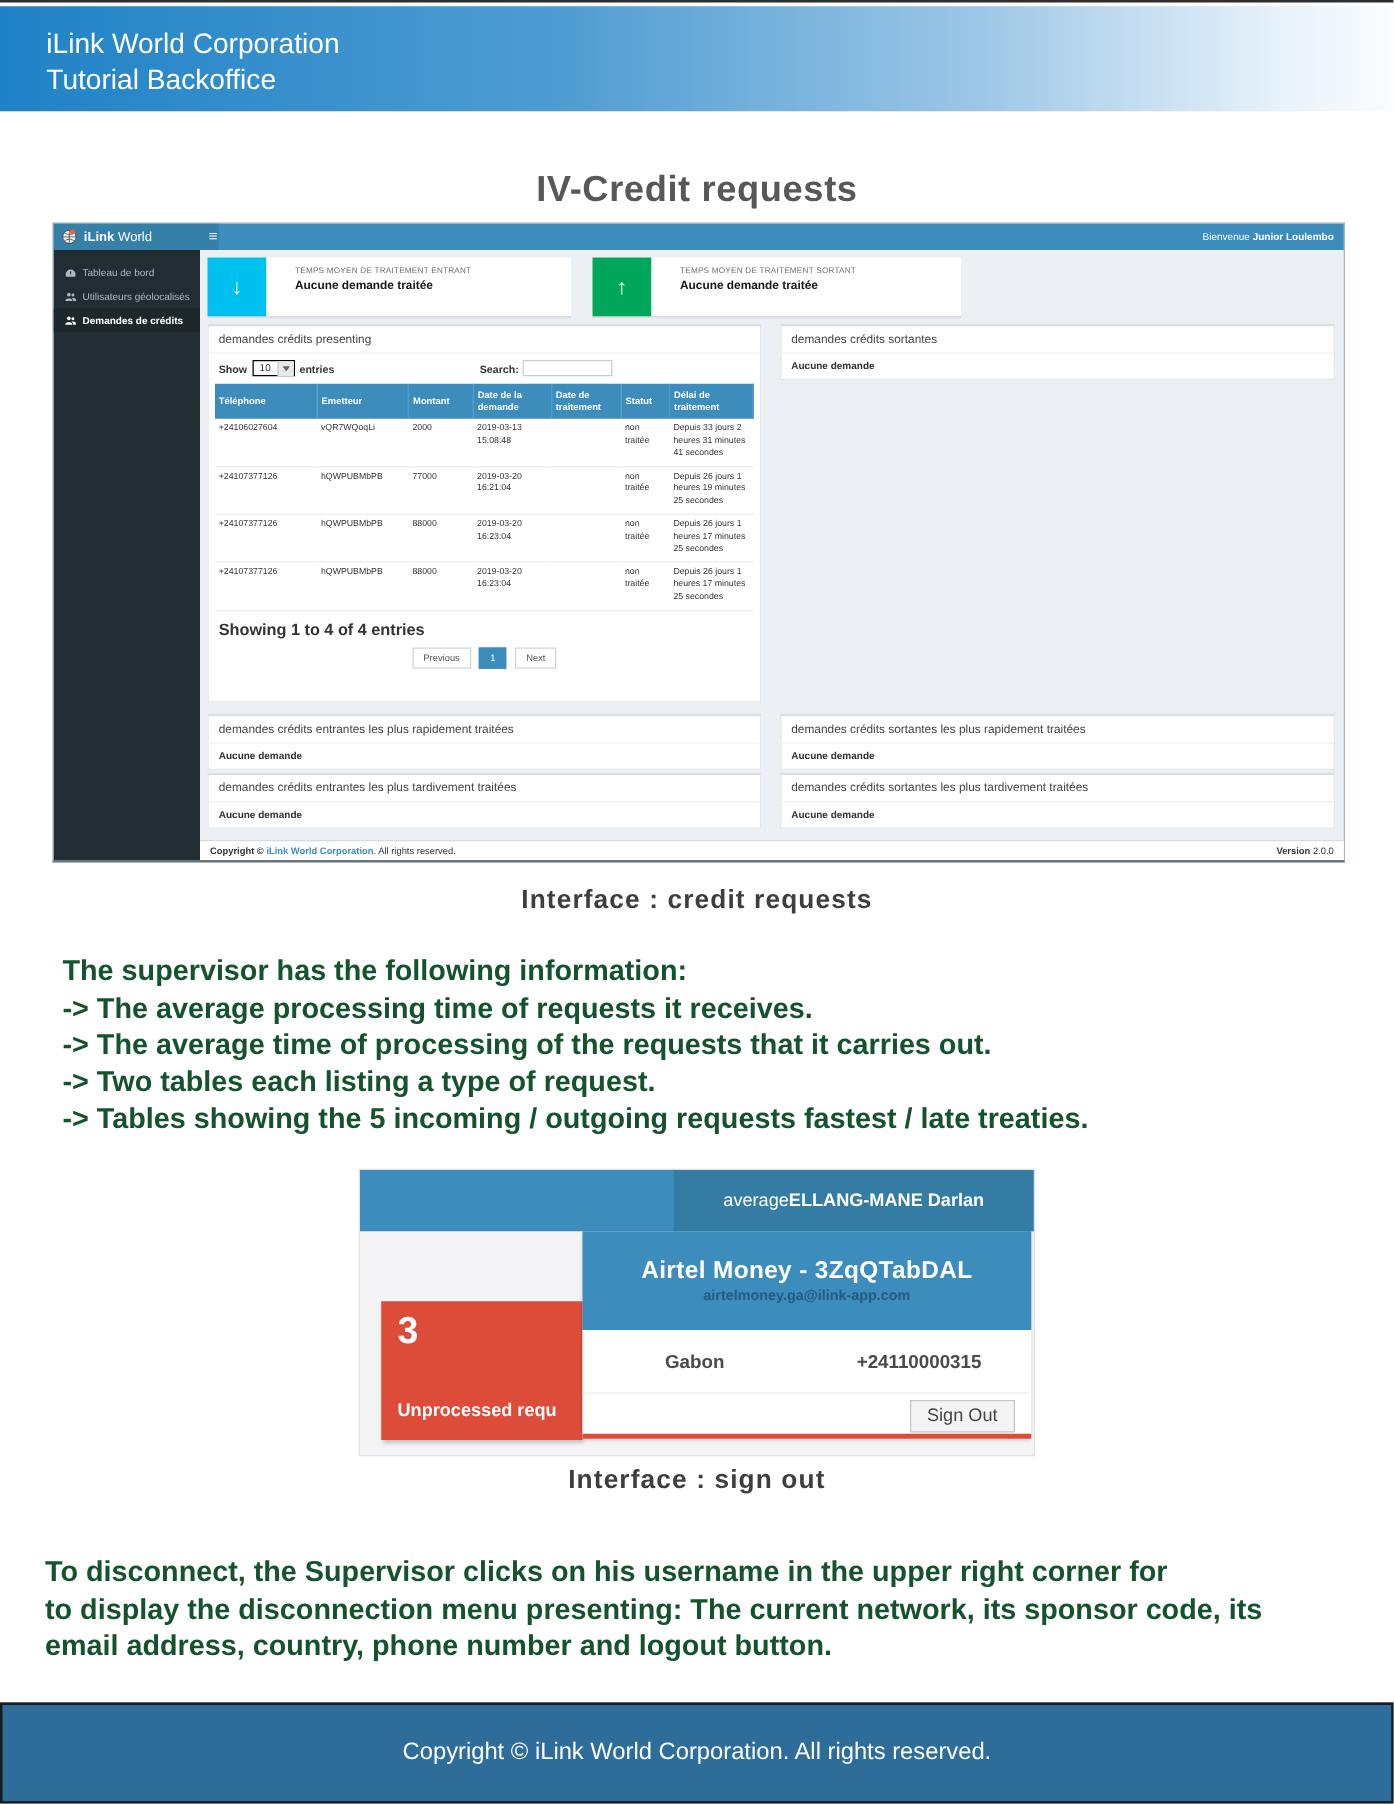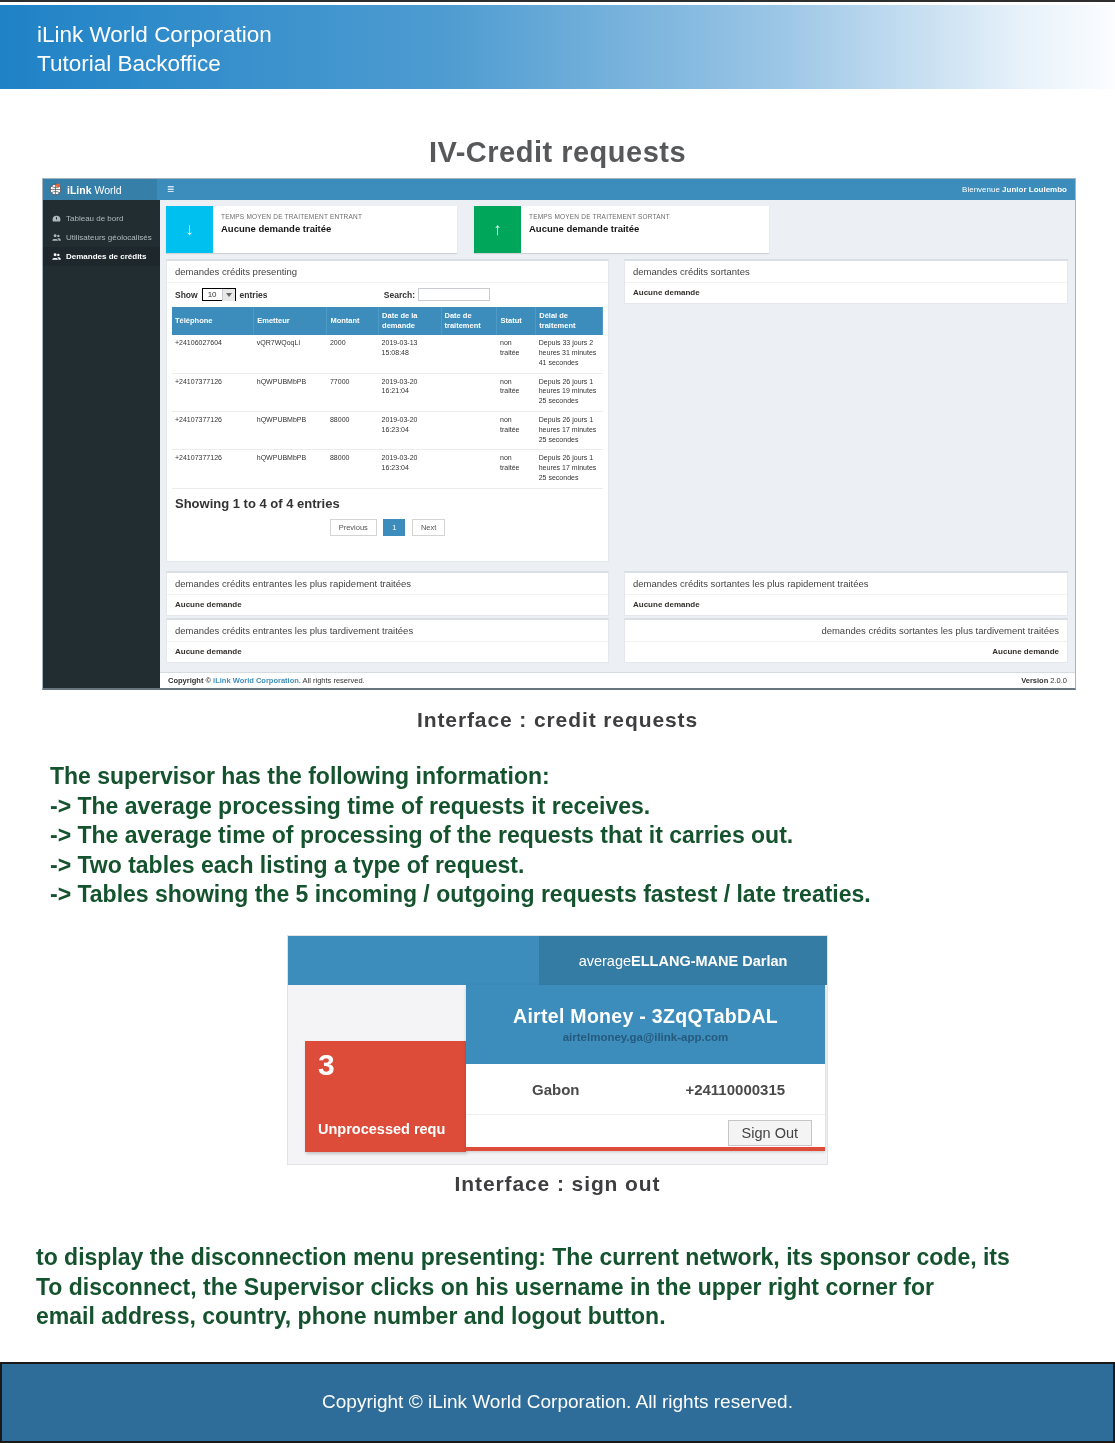--- a/index.html
+++ b/index.html
@@ -13,48 +13,48 @@
     background:linear-gradient(to right,#1f82c6 0%,#4e9cd1 40%,#9cc6e6 70%,#e8f2fa 92%,#fbfdff 100%);
     color:#fff; padding:15px 0 0 37px; font-size:22.5px; line-height:29px; }
 
   .doc-title { position:absolute; top:136px; left:0; right:0; text-align:center;
     font-size:29px; font-weight:bold; color:#57585a; letter-spacing:.5px; }
 
   
   .shot1 { position:absolute; left:42px; top:178px; width:1034px; height:512px;
     background:#ecf0f5; border:1px solid #a5b3bc; border-bottom:2px solid #66757e; }
   .s1-nav { position:absolute; top:0; left:0; right:0; height:21px; background:#3c8dbc; }
-  .s1-brand { position:absolute; left:0; top:0; width:114px; height:21px; background:#367fa9;
+  .s1-brand { position:absolute; left:0; top:0; width:132px; height:21px; background:#367fa9;
     color:#fff; font-size:10.5px; display:flex; align-items:center; gap:5px; padding-left:6px; }
   .s1-burger { position:absolute; left:124px; top:0; height:21px; line-height:20px; color:#fff; font-size:12px; font-weight:bold; }
   .s1-welcome { position:absolute; right:8px; top:0; height:21px; line-height:21px; color:#fff; font-size:8px; }
   .s1-sidebar { position:absolute; left:0; top:21px; width:117px; bottom:0; background:#222d32; padding-top:9px; }
   .s1-side-item { display:flex; align-items:center; gap:5px; padding:5px 0 5px 9px; color:#aeb9bf; font-size:8px; }
   .s1-side-item.active { color:#fff; font-weight:bold; background:#1e282c; }
   .s1-content { position:absolute; left:117px; top:21px; right:0; bottom:0; }
 
   .info-card { position:absolute; top:6px; height:47px; display:flex; background:#fff;
     box-shadow:0 1px 1px rgba(0,0,0,.12); }
   #card1 { left:6px; width:291px; } #card2 { left:314px; width:295px; }
   .info-icon { width:47px; display:flex; align-items:center; justify-content:center;
     color:#fff; font-size:17px; font-weight:bold; }
   .info-icon.cyan { background:#00c0ef; } .info-icon.green { background:#00a65a; }
-  .info-body { flex:1; padding:7px 8px; }
+  .info-body { flex:1; padding:7px 8px;margin-left:15px; }
   .info-title { font-size:6.5px; color:#6d6d6d; letter-spacing:.2px; }
   .info-value { font-size:9.5px; font-weight:bold; color:#141414; margin-top:3px; }
 
   .panel { position:absolute; background:#fff; border:1px solid #e4e8ec; border-top:2px solid #d9dfe4; }
   .panel-hd { padding:5px 8px; font-size:9.5px; color:#444; border-bottom:1px solid #f1f1f1; }
   .panel-bd { padding:5px 8px 6px; font-size:8px; font-weight:bold; color:#332f2b; }
   #panel-incoming { left:6px; top:59px; width:443px; height:303px; }
   #panel-outgoing { left:464px; top:59px; width:444px; }
   #bp0 { left:6px; top:371px; width:443px; }
   #bp1 { left:464px; top:371px; width:444px; }
   #bp2 { left:6px; top:418px; width:443px; }
-  #bp3 { left:464px; top:418px; width:444px;text-align:right; }
+  #bp3 { left:464px; top:418px; width:444px; }
 
   .controls { display:flex; align-items:center; padding:5px 8px 4px; font-size:8.5px; color:#333; font-weight:bold; }
   .show-select { display:inline-flex; margin:0 4px; border:1px solid #000000; height:13px; align-items:center; background:#fff; }
   .show-num { padding:0 5px; font-size:8px; font-weight:normal; color:#333; }
   .caret-box { width:13px; height:12px; background:#e8e8e8; border-left:1px solid #c9cdd1; position:relative; }
   .caret-box:after { content:""; position:absolute; left:3.5px; top:4.5px; border-left:3px solid transparent;
     border-right:3px solid transparent; border-top:4px solid #666; }
   .search-group { margin-left:auto; margin-right:110px; display:flex; align-items:center; gap:3px; }
   .search-input { width:72px; height:13px; border:1px solid #c9cdd1; background:#fff; }
 
@@ -331,19 +331,19 @@
       <div class="dd-footer">
         <button class="signout-btn">Sign Out</button>
       </div>
     </div>
     <div class="red-line"></div>
   </div>
 
   <div class="caption" id="caption2">Interface : sign out</div>
 
   <div class="para" id="para2">
+    <div>To disconnect, the Supervisor clicks on his username in the upper right corner for</div>
     <div>to display the disconnection menu presenting: The current network, its sponsor code, its</div>
-    <div>To disconnect, the Supervisor clicks on his username in the upper right corner for</div>
     <div>email address, country, phone number and logout button.</div>
   </div>
 
   <div class="doc-footer">Copyright © iLink World Corporation. All rights reserved.</div>
 </div>
 
 </body></html>

